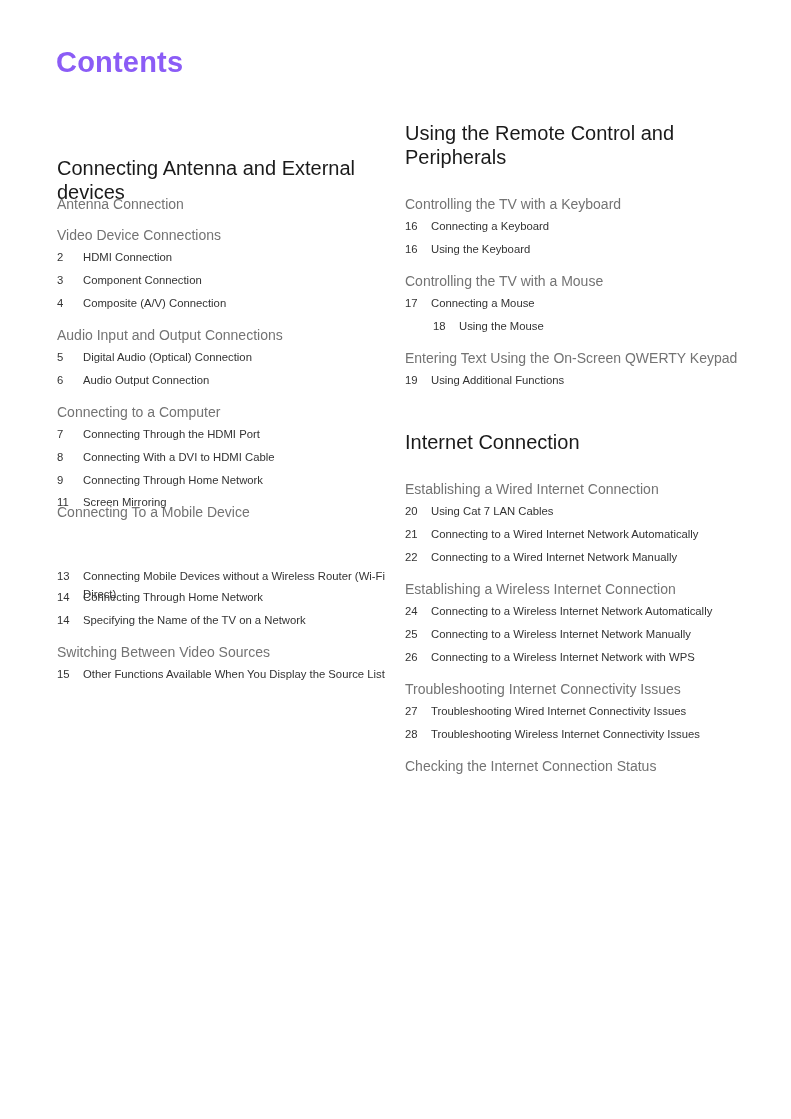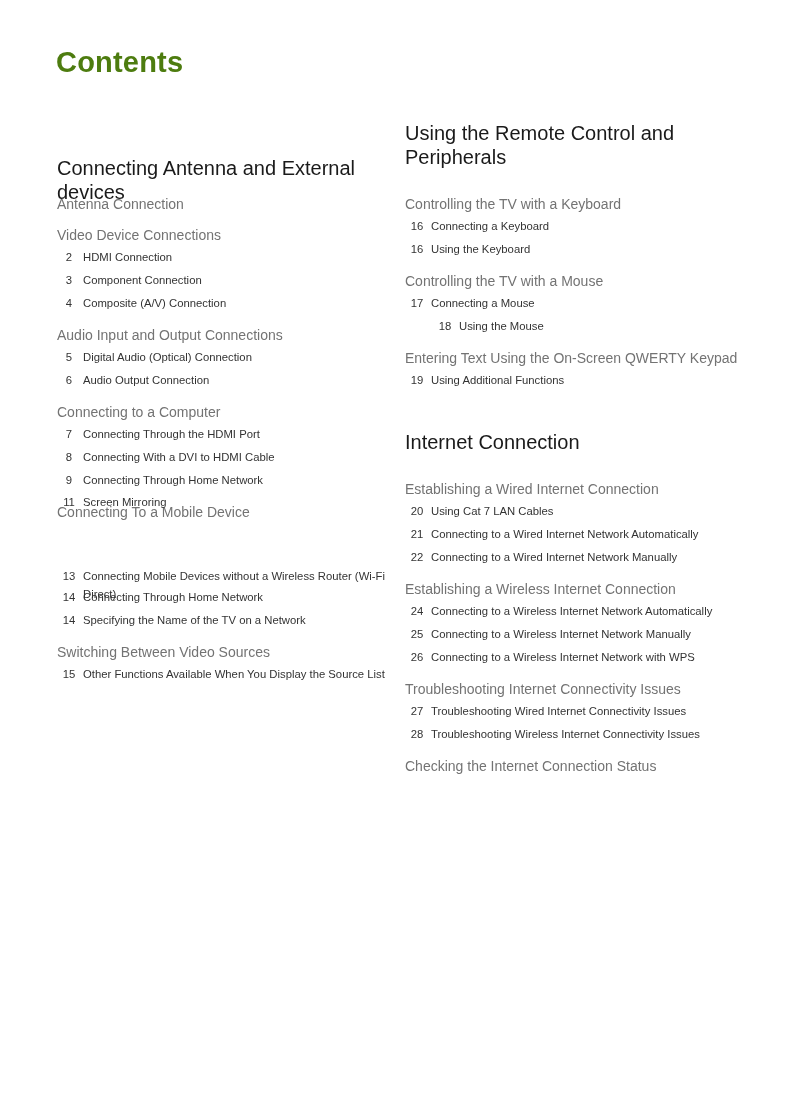--- a/index.html
+++ b/index.html
@@ -3,40 +3,40 @@
 <meta charset="utf-8">
 <style>
   html, body { margin: 0; padding: 0; background: #ffffff; }
   body {
     width: 791px; height: 1119px; position: relative; overflow: hidden;
     font-family: "Liberation Sans", "DejaVu Sans", sans-serif;
     color: #1a1a1a;
   }
   .page-title {
     position: absolute; left: 56px; top: 46px;
-    font-size: 29px; font-weight: bold; color: #4d7c0f;
+    font-size: 29px; font-weight: bold; color: #8b5cf6;
     letter-spacing: 0.2px;
   }
   .column { position: absolute; top: 0; }
   .col-left { left: 57px; width: 335px; }
   .col-right { left: 405px; width: 350px; }
   .chapter {
     position: absolute; left: 0; width: 100%;
     font-size: 20px; line-height: 24px; color: #1a1a1a;
   }
   .section {
     position: absolute; left: 0;
     font-size: 14px; line-height: 16px; color: #737373;
     white-space: nowrap;
   }
   .entry {
     position: absolute; left: 0; width: 100%;
     font-size: 11.3px; line-height: 17.5px; color: #333333;
   }
-  .entry .num { position: absolute; left: 0; top: 0; width: 24px; text-align: center; }
+  .entry .num { position: absolute; left: 0; top: 0; width: 24px; }
   .entry .label { display: block; margin-left: 26px; }
 </style>
 </head>
 <body>
 
 <div class="page-title">Contents</div>
 
 <div class="column col-left">
   <div class="chapter" style="top:121px;margin-top:35px;">Connecting Antenna and External devices</div>
 

